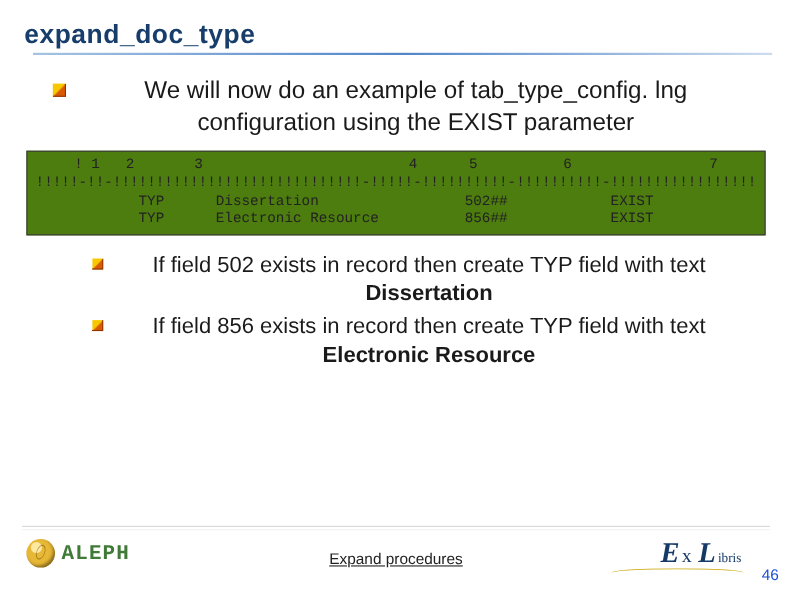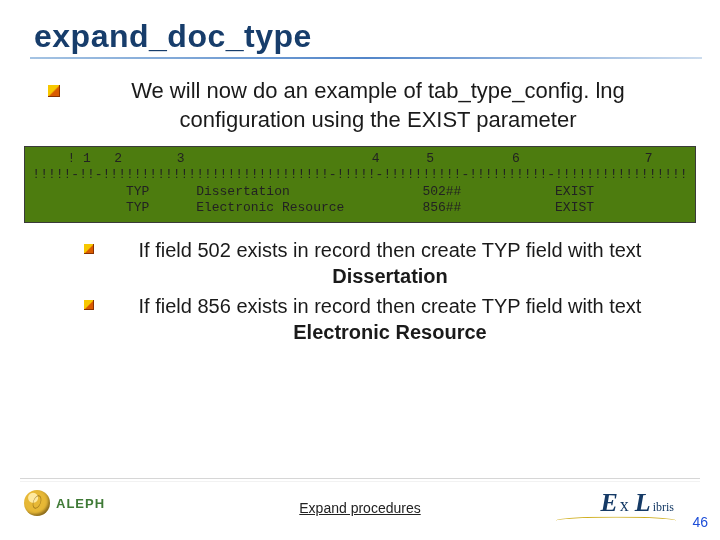--- a/index.html
+++ b/index.html
@@ -12,23 +12,23 @@
   }
   .slide{
     width:720px;height:540px;
     box-sizing:border-box;
     padding:18px 14px 0 14px;
     position:relative;
   }
   .title{
     font-family:Tahoma,Verdana,sans-serif;
     font-weight:700;
-    font-size:32px;
+    font-size:24px;
     color:#173d6b;
-    margin:0 0 2px 20px;
+    margin:0 0 2px 8px;
     letter-spacing:0.5px;
   }
   .title-underline{
     display:block;
     width:672px;
     height:2px;
     margin-left:16px;
     background:linear-gradient(to right,#9bbde0 0%,#3f78c3 50%,#c6d8ec 100%);
     opacity:0.9;
   }
@@ -100,22 +100,22 @@
     background:radial-gradient(circle at 35% 30%,#ffe9a0 0 18%,#e7b836 22% 60%,#9a6c13 100%);
     box-shadow:inset -2px -2px 3px rgba(0,0,0,.3);
     position:relative;
   }
   .globe::after{
     content:"";position:absolute;left:6px;top:5px;width:12px;height:12px;
     border:1px solid rgba(90,60,0,.5);border-radius:50%;
     transform:rotate(20deg) scaleX(.55);
   }
   .aleph-word{
-    font-family:Liberation Sans, sans-serif;
-    font-weight:700;font-size:13px;color:#3f7a36;letter-spacing:1px;
+    font-family:Liberation Mono, monospace;
+    font-weight:700;font-size:19px;color:#3f7a36;letter-spacing:1px;
   }
   .foot-center{
     position:absolute;left:0;right:0;top:22px;
     text-align:center;
     font-size:14px;
     text-decoration:underline;
     color:#222;
   }
   .foot-right{
     position:absolute;right:46px;top:10px;

